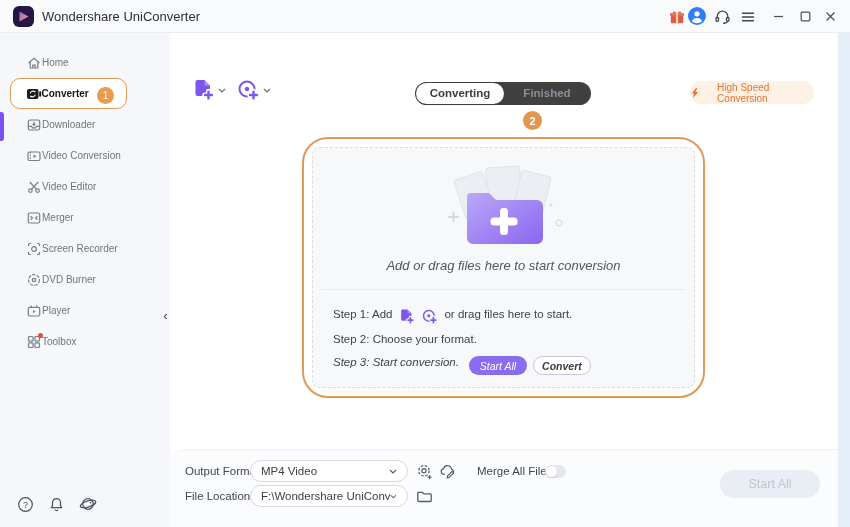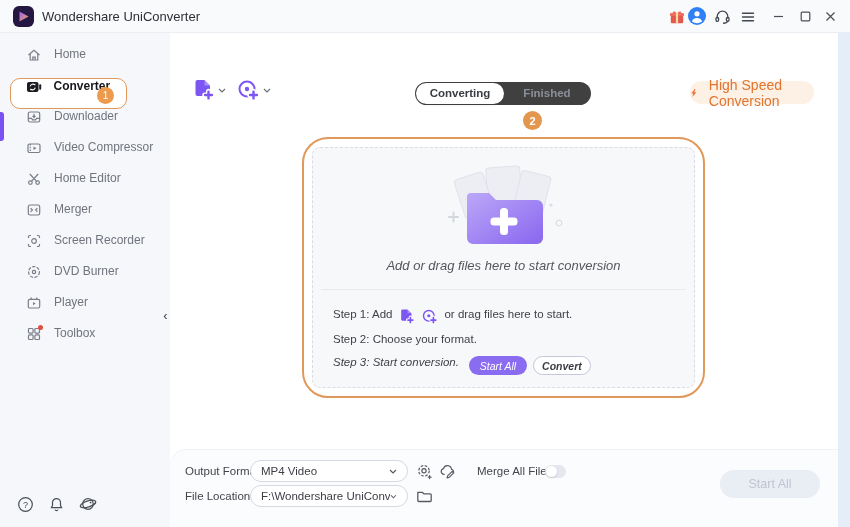--- a/index.html
+++ b/index.html
@@ -8,42 +8,42 @@
   .window { position:relative; width:850px; height:527px; background:#fff; overflow:hidden; }
 
   
   .titlebar { position:absolute; left:0; top:0; width:850px; height:33px; background:#f9fafc; border-bottom:1px solid #ebedf3; }
   .logo { position:absolute; left:13px; top:6px; width:21px; height:21px; border-radius:6px; background:#241742; display:flex; align-items:center; justify-content:center; }
   .app-title { position:absolute; left:42px; top:0; line-height:33px; font-size:13px; font-weight:400; color:#2e2f36; }
   .tb-ic { position:absolute; top:8px; width:17px; height:17px; display:flex; align-items:center; justify-content:center; cursor:default; }
 
   
   .sidebar { position:absolute; left:0; top:33px; width:170px; bottom:0; background:#f6f7fa; }
-  .nav-item { position:absolute; left:0; width:170px; height:31px; display:flex; gap:12px; padding-left:26px; font-size:12px; color:#70747d; cursor:default; }
+  .nav-item { position:absolute; left:0; width:170px; height:31px; display:flex; align-items:center; gap:0; padding-left:26px; font-size:10px; color:#70747d; cursor:default; }
   .nav-item svg { flex:0 0 auto; }
   .nav-item.active { left:10px; width:117px; padding-left:14.5px; background:#fff; border:1.5px solid #e0995a; border-radius:10px; color:#17181d; font-weight:700; }
   .accent-bar { position:absolute; left:0; top:79px; width:4px; height:29px; background:#7a52f4; border-radius:0 3px 3px 0; }
   .home-badge { position:absolute; left:97px; top:54px; width:17px; height:17px; border-radius:50%; background:#ec9a4c; color:#fff; font-size:10px; display:flex; align-items:center; justify-content:center; }
   .red-dot { position:absolute; width:5px; height:5px; border-radius:50%; background:#df4f43; }
   .collapse { position:absolute; left:159px; top:271px; width:13px; height:22px; display:flex; align-items:center; justify-content:center; font-size:13px; color:#3c3f46; }
   .side-foot { position:absolute; left:0; bottom:10px; width:170px; display:flex; gap:14px; padding-left:17px; align-items:center; }
 
   
   .main { position:absolute; left:170px; top:33px; right:12px; bottom:0; background:#fff; }
   .right-strip { position:absolute; right:0; top:33px; width:12px; bottom:0; background:#e4edf8; }
 
   .add-btn { position:absolute; top:45px; display:flex; align-items:flex-start; gap:3px; cursor:default; }
   .caret { margin-top:10px; }
 
   .tabs { position:absolute; left:245px; top:49px; width:176px; height:23px; background:#404040; border-radius:12px; }
   .tab { position:absolute; top:0; width:88px; height:23px; line-height:23px; text-align:center; font-size:11.5px; color:#8b8f99; cursor:default; }
   .tab.selected { top:1px; left:1px; height:21px; line-height:21px; background:#fff; border-radius:11px; color:#3a3c43; font-weight:600; box-shadow:0 1px 2px rgba(40,45,70,.12); }
   .tab.right { left:88px;font-weight:bold; }
 
-  .high-speed { position:absolute; left:520px; top:48px; width:124px; height:23px; border-radius:12px; background:#fdf1e5; display:flex; align-items:center; justify-content:center; gap:11px; font-size:14px; color:#e1742e; cursor:default; }
+  .high-speed { position:absolute; left:520px; top:48px; width:124px; height:23px; border-radius:12px; background:#fdf1e5; display:flex; align-items:center; justify-content:center; gap:17px; font-size:10px; color:#e1742e; cursor:default; }
 
   
   .dz-outer { position:absolute; left:132px; top:104px; width:403px; height:261px; border:2px solid #e1995b; border-radius:26px; }
   .dz-badge { position:absolute; left:353px; top:78px; width:19px; height:19px; border-radius:50%; background:#e2964e; color:#fff; font-size:11px; font-weight:700; display:flex; align-items:center; justify-content:center; z-index:3; }
   .dz-inner { position:absolute; left:142px; top:114px; width:383px; height:241px; background:#f7f8fa; border:1px dashed #d9dce4; border-radius:8px; }
   .dz-illu { position:absolute; left:0; top:13px; width:100%; text-align:center; }
   .dz-prompt { position:absolute; left:0; top:110px; width:100%; text-align:center; font-size:13px; color:#54565e;font-style:italic; }
   .dz-divider { position:absolute; left:8px; right:8px; top:141px; height:1px; background:#e8eaef; }
   .step-row { position:absolute; left:20px; display:flex; gap:6px; font-size:11.5px; color:#3f4248; }
   .pill-btn { width:58px; height:19px; border-radius:10px; font-size:10.5px; display:flex; align-items:center; justify-content:center; cursor:default; }
@@ -155,30 +155,30 @@
       </svg>
       <span>Downloader</span>
     </div>
 
     <div class="nav-item" style="top:107px">
       <svg width="16" height="16" viewBox="0 0 16 16" fill="none" stroke="#787d87" stroke-width="1.2">
         <rect x="2" y="4" width="12" height="8.5" rx="1.5"></rect>
         <path d="M4.3 4v8.5" stroke-dasharray="1.4 1.4"></path>
         <path d="M7.5 6.6l3 1.7-3 1.7z" fill="#787d87" stroke="none"></path>
       </svg>
-      <span>Video Compressor</span>
+      <span>Video Conversion</span>
     </div>
 
     <div class="nav-item" style="top:138px">
       <svg width="16" height="16" viewBox="0 0 16 16" fill="none" stroke="#787d87" stroke-width="1.2">
         <circle cx="4.4" cy="11.6" r="1.8"></circle>
           <circle cx="11.6" cy="11.6" r="1.8"></circle>
         <path d="M5.6 10.2 12.2 3M10.4 10.2 3.8 3"></path>
       </svg>
-      <span>Home Editor</span>
+      <span>Video Editor</span>
     </div>
 
     <div class="nav-item" style="top:169px">
       <svg width="16" height="16" viewBox="0 0 16 16" fill="none" stroke="#787d87" stroke-width="1.2">
         <rect x="2.3" y="3" width="11.4" height="10" rx="1.8"></rect>
         <path d="M4.6 6.3 6.4 8 4.6 9.7M11.4 6.3 9.6 8l1.8 1.7"></path>
       </svg>
       <span>Merger</span>
     </div>
 

